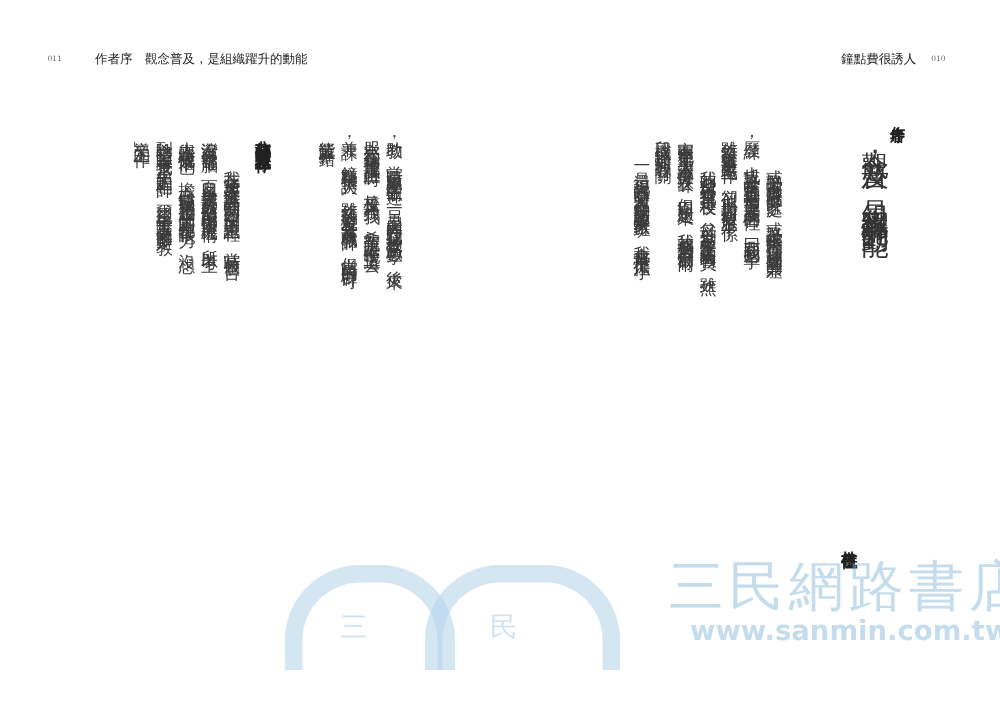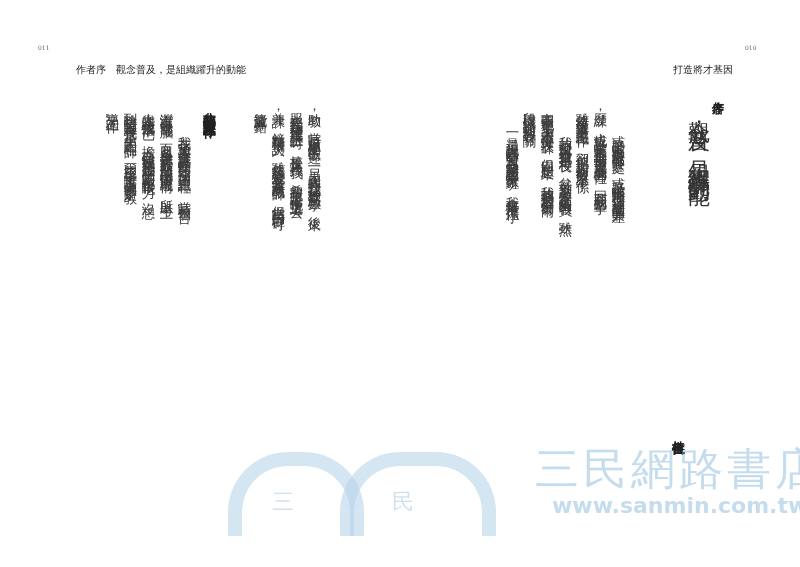--- a/index.html
+++ b/index.html
@@ -1,32 +1,32 @@
 <!DOCTYPE html>
 <html><head>
 <meta charset="utf-8">
 <style>
   html, body { margin:0; padding:0; }
   body { width:800px; height:567px; background:#ffffff; position:relative; overflow:hidden; font-family:"DejaVu Serif", serif; color:#333; }
-  .hdr { position:absolute; top:40px; font-size:10px; color:#222; white-space:nowrap;margin-top:23px; }
+  .hdr { position:absolute; top:40px; font-size:10px; color:#222; white-space:nowrap; }
   .pgnum { position:absolute; top:44px; font-size:6px; color:#666; }
   .vcol { position:absolute; writing-mode:vertical-rl; text-orientation:upright; font-size:13.4px; line-height:18px; letter-spacing:2.2px; color:#3a3a3a; white-space:nowrap; }
   .label { position:absolute; writing-mode:vertical-rl; text-orientation:upright; font-family:"DejaVu Sans", sans-serif; font-weight:bold; white-space:nowrap; color:#222; }
   .title { position:absolute; writing-mode:vertical-rl; text-orientation:upright; font-size:22px; letter-spacing:3.5px; color:#333; white-space:nowrap; }
   .wm-text { position:absolute; left:535px; top:440px; font-size:44px; color:#7fb3d8; letter-spacing:4px; white-space:nowrap; font-family:"DejaVu Serif", serif; opacity:0.45; }
   .wm-url { position:absolute; left:552px; top:493px; font-size:22px; color:#7fb3d8; font-family:"DejaVu Sans", sans-serif; font-weight:bold; opacity:0.45; white-space:nowrap; }
   .wm-arch { position:absolute; border:14px solid #b3d3ea; border-bottom:none; border-radius:60px 60px 0 0; opacity:0.55; }
   .wm-char { position:absolute; font-size:22px; color:#cfe2f0; }
 </style>
 </head>
 <body>
 
 <div class="pgnum" style="left:38px;">011</div>
 <div class="hdr" style="left:76px;">作者序　觀念普及，是組織躍升的動能</div>
-<div class="hdr" style="left:673px;">打造將才基因</div>
+<div class="hdr" style="left:673px;">鐘點費很誘人</div>
 <div class="pgnum" style="left:745px;">010</div>
 
 <div class="label" style="left:709px; top:92px; font-size:12px;">作者序</div>
 <div class="title" style="left:684px; top:103px;">觀念普及，是組織躍升的動能</div>
 <div class="label" style="left:669px; top:430px; font-size:13px; letter-spacing:1px;">杜書伍</div>
 
 <div class="vcol" style="left:609px; top:125px;">或許是因為出身於教師家庭，或許是求學時期擔任補校老師的兼差</div>
 <div class="vcol" style="left:591px; top:102px;">歷練，也或許是企業主管長期輔導下屬養成的習性。回顧我的一輩子，</div>
 <div class="vcol" style="left:573px; top:102px;">雖然沒有從事過教職工作，卻似乎與「如何教」脫不了干係。</div>
 <div class="vcol" style="left:556px; top:125px;">我的祖父與外祖父都是校長，父母分別是中學及幼稚園教員；雖然</div>

